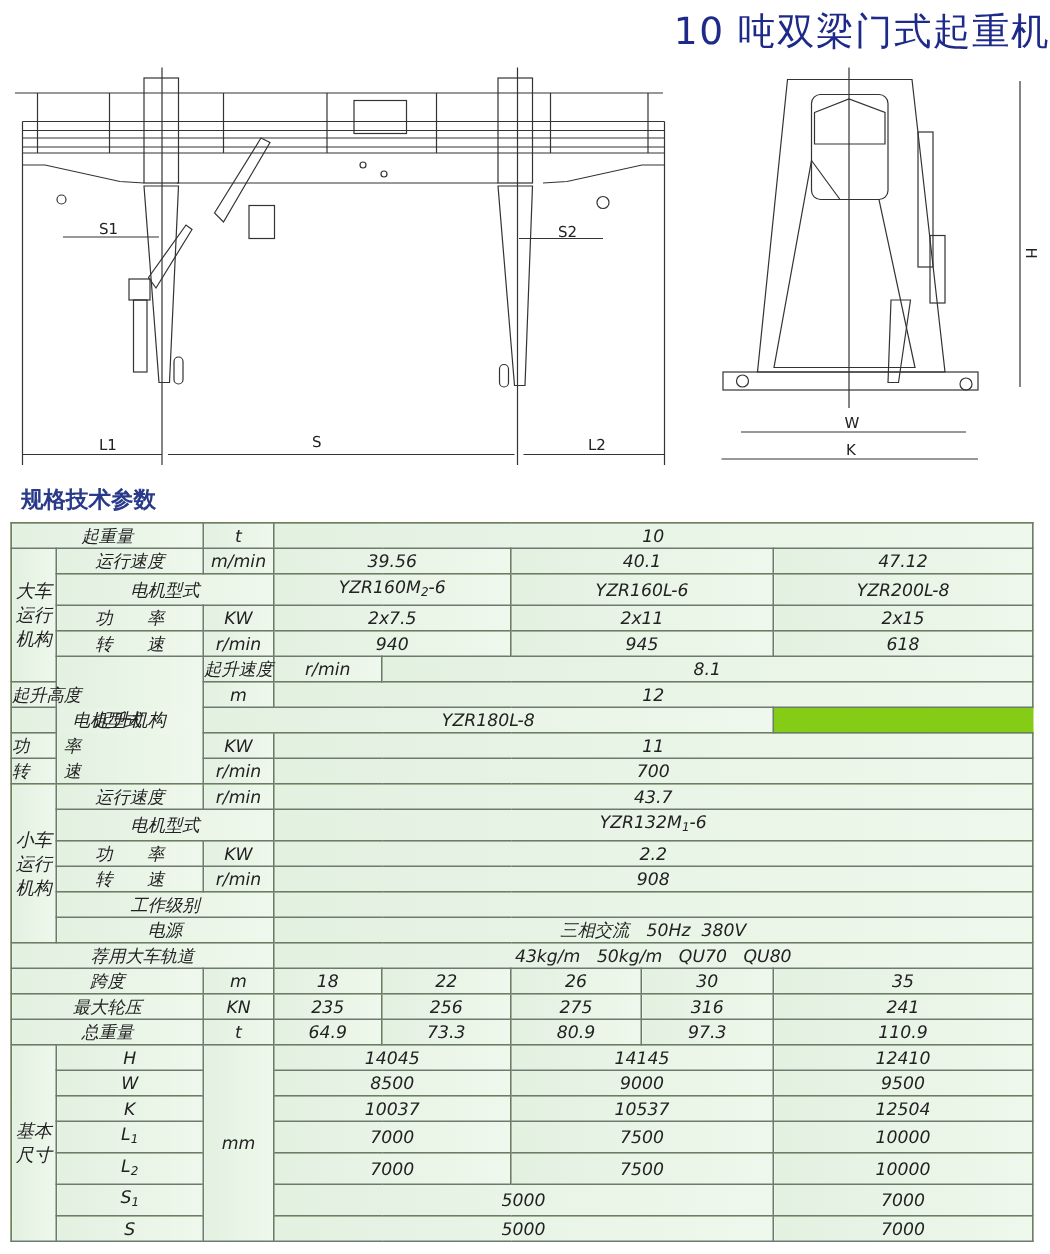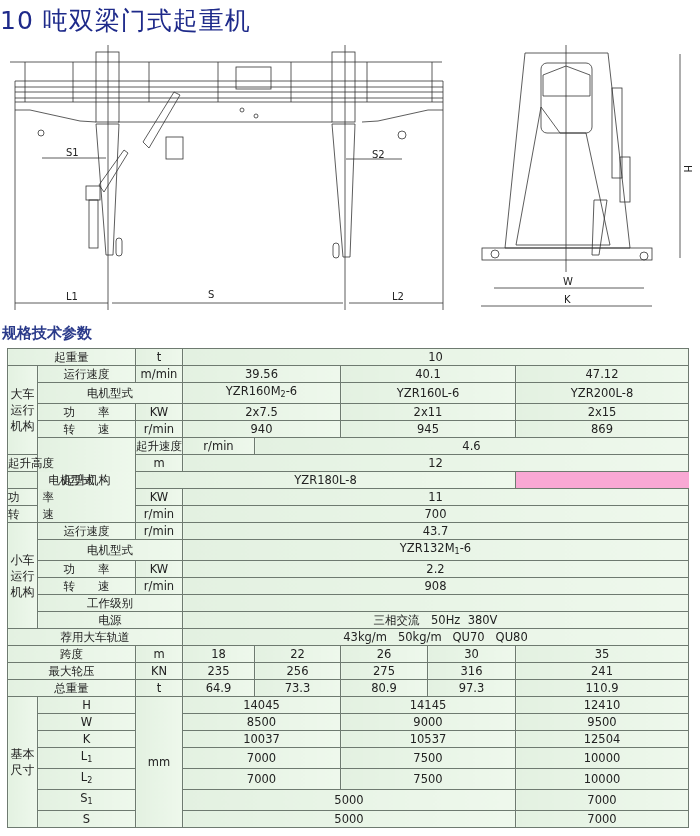--- a/index.html
+++ b/index.html
@@ -1,23 +1,23 @@
 <!DOCTYPE html>
 <html><head>
 <meta charset="utf-8">
 <style>
   html, body { margin:0; padding:0; }
   body { width:700px; height:836px; background:#ffffff; position:relative; overflow:hidden;
          font-family:"DejaVu Sans", "Liberation Sans", sans-serif; color:#222; }
-  .title { position:absolute; left:0; top:4px; width:700px; text-align:left; font-size:25px;
+  .title { position:absolute; left:0; top:4px; width:700px; text-align:right; font-size:25px;
            color:#1e2a8a; letter-spacing:1px; }
   .drawing { position:absolute; left:0; top:38px; width:700px; height:282px; }
-  .section-title { position:absolute; left:2px; top:324px; font-size:15px; color:#2a3a8a; font-weight:bold; }
+  .section-title { position:absolute; left:14px; top:324px; font-size:15px; color:#2a3a8a; font-weight:bold; }
   table.spec { position:absolute; left:7px; top:348px; width:681px; border-collapse:collapse;
-               background:#f9a8d4; font-size:11.5px; table-layout:fixed; }
+               background:#84cc16; font-size:11.5px; table-layout:fixed;font-style:italic; }
   table.spec td { border:1px solid #6e7a70; height:16px; padding:0; text-align:center; line-height:16px;
                   background:linear-gradient(90deg,#e3f1e1,#eef8ec); white-space:nowrap; }
   td.grp { line-height:18px; font-size:12px; }
   td.tall { height:32px; }
   sub { font-size:8px; vertical-align:-2px; }
 </style>
 </head>
 <body>
 
 <div class="title">10 吨双梁门式起重机</div>
@@ -138,28 +138,28 @@
     <td>KW</td>
     <td colspan="2">2x7.5</td>
     <td colspan="2">2x11</td>
     <td>2x15</td>
   </tr>
   <tr>
     <td>转　　速</td>
     <td>r/min</td>
     <td colspan="2">940</td>
     <td colspan="2">945</td>
-    <td>869</td>
+    <td>618</td>
   </tr>
 
   <tr>
     <td rowspan="5" class="grp" style="white-space:normal;">起升机构</td>
     <td>起升速度</td>
     <td>r/min</td>
-    <td colspan="5">4.6</td>
+    <td colspan="5">8.1</td>
   </tr>
   <tr>
     <td>起升高度</td>
     <td>m</td>
     <td colspan="5">12</td>
   </tr>
   <tr>
     <td colspan="2">电机型式</td>
     <td colspan="5">YZR180L-8</td>
   </tr>

